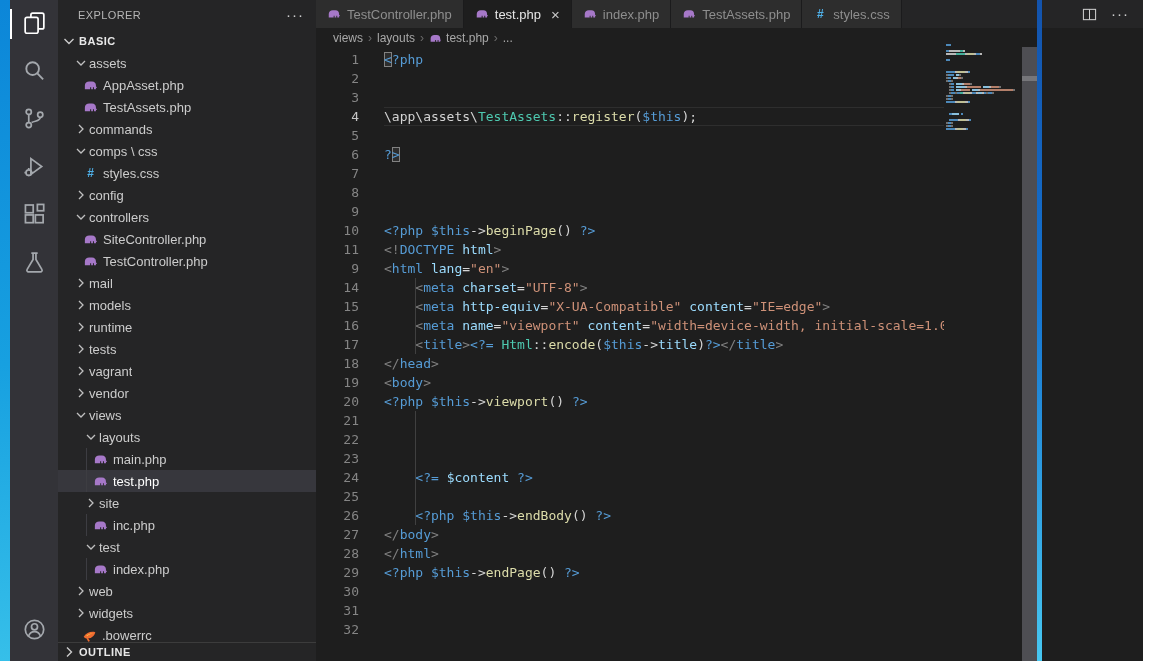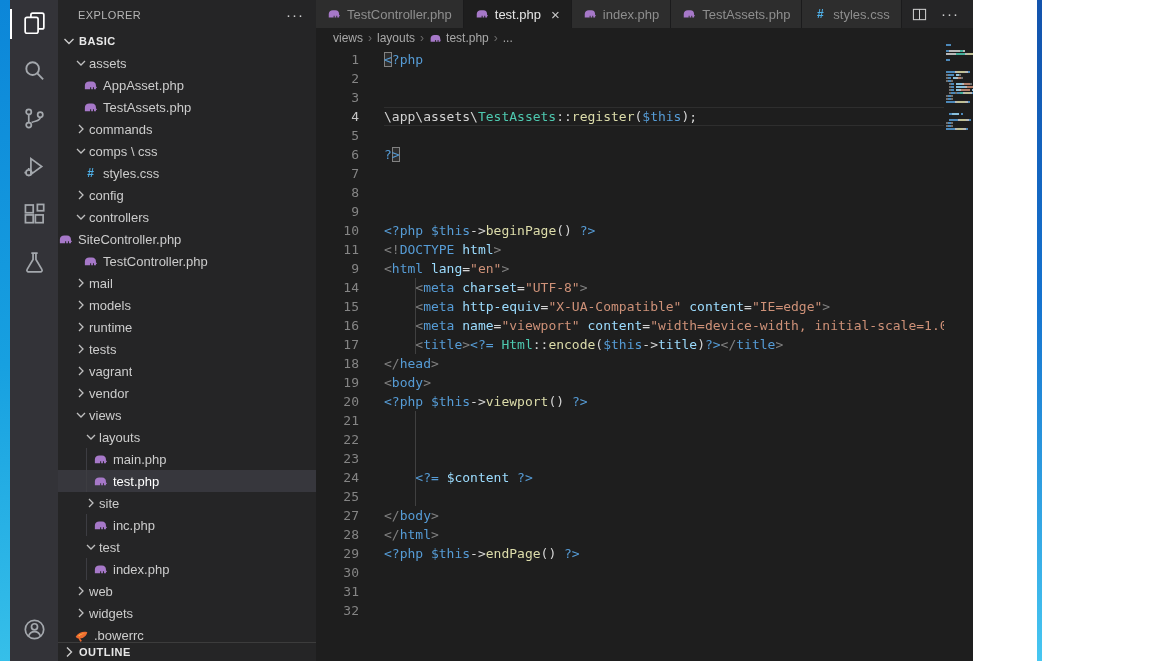--- a/index.html
+++ b/index.html
@@ -5,21 +5,21 @@
   html,body{margin:0;padding:0;background:#ffffff;}
   .screen{position:relative;width:1152px;height:661px;overflow:hidden;
     font-family:"Liberation Sans",sans-serif;background:#ffffff;}
 
   
   .strip{position:absolute;top:0;height:661px;}
   .strip-left{left:0;width:10px;background:linear-gradient(180deg,var(--strip-left-top) 0%,var(--strip-left-mid) 55%,var(--strip-left-bottom) 100%);}
   .strip-right{left:1037px;width:5px;background:linear-gradient(180deg,var(--strip-right-top) 0%,var(--strip-right-mid) 45%,var(--strip-right-bottom) 100%);}
 
   
-  .vscode{position:absolute;left:10px;top:0;width:963px;height:661px;background:var(--editor-bg);display:flex;overflow:hidden;}
+  .vscode{position:absolute;left:10px;top:0;width:1133px;height:661px;background:var(--editor-bg);display:flex;overflow:hidden;}
 
   
   .activitybar{width:48px;flex:none;background:var(--activitybar-bg);display:flex;flex-direction:column;}
   .ab-item{height:48px;flex:none;display:flex;align-items:center;justify-content:center;position:relative;color:var(--icon-fg);cursor:pointer;}
   .ab-item svg{width:23px;height:23px;}
   .ab-item.active{color:var(--icon-active-fg);}
   .ab-item.active::before{content:"";position:absolute;left:0;top:9px;bottom:9px;width:2px;background:var(--indicator);}
   .ab-spacer{flex:1;}
   .ab-bottom{margin-bottom:6px;}
 
@@ -217,21 +217,21 @@
                 <path d="M6 4l4 4-4 4"></path>
               </svg></span>
             <span class="lbl">config</span>
           </div>
           <div class="trow" style="padding-left: 15px;">
             <span class="chev"><svg viewBox="0 0 16 16" fill="none" stroke="currentColor" stroke-width="1.3">
                 <path d="M4 6l4 4 4-4"></path>
               </svg></span>
             <span class="lbl">controllers</span>
           </div>
-          <div class="trow" style="">
+          <div class="trow" style="padding-left: 25px;">
             <span class="ticon icon-php">
               <svg viewBox="0 0 16 16">
                 <path fill="currentColor" d="M2 12V8.1C2 5.3 4 3.8 6.6 3.8h3c2.8 0 4.2 1.8 4.2 4.2v1.1c.7.2 1.1.8 1 1.5l-1-.2V12h-2.1V9.9h-1.1V12H8.7V9.9H7.6V12H2z"></path>
               </svg>
             </span>
             <span class="lbl">SiteController.php</span>
           </div>
           <div class="trow" style="padding-left: 25px;">
             <span class="ticon icon-php">
               <svg viewBox="0 0 16 16">
@@ -341,21 +341,21 @@
                 <path d="M6 4l4 4-4 4"></path>
               </svg></span>
             <span class="lbl">web</span>
           </div>
           <div class="trow" style="padding-left: 15px;">
             <span class="chev"><svg viewBox="0 0 16 16" fill="none" stroke="currentColor" stroke-width="1.3">
                 <path d="M6 4l4 4-4 4"></path>
               </svg></span>
             <span class="lbl">widgets</span>
           </div>
-          <div class="trow" style="padding-left: 16px;">
+          <div class="trow" style="padding-left: 24px;">
             <span class="ticon icon-bower">
               <svg viewBox="0 0 16 16">
                 <path fill="currentColor" d="M1.8 9.2C4.6 4.6 9.8 3.4 14.2 4.4c-.9 3.8-3.8 6.4-7.6 6.6l1.8 2.8-1.7.9-1.9-3.6c-1.6-.4-2.5-1.2-3-1.9z"></path>
                 <path fill="var(--bower-accent)" d="M4.5 8.2c2.2-2 5.2-2.9 8.3-2.6-2.6.3-5.6 1.4-7.3 3.2z"></path>
               </svg>
             </span>
             <span class="lbl">.bowerrc</span>
           </div>
         </div>
       <div class="outline-header">
@@ -531,20 +531,24 @@
                 <span class="ln">23</span>
                 <span class="lc"><span class="cguide"></span></span>
               </div>
               <div class="crow">
                 <span class="ln">24</span>
                 <span class="lc"><span class="cguide"></span><span class="tk-pl">    </span><span class="tk-k">&lt;?= </span><span class="tk-var">$content</span><span class="tk-pl"> </span><span class="tk-k">?&gt;</span></span>
               </div>
               <div class="crow">
                 <span class="ln">25</span>
                 <span class="lc"><span class="cguide"></span></span>
+              </div>
+              <div class="crow">
+                <span class="ln">26</span>
+                <span class="lc"><span class="cguide"></span><span class="tk-pl">    </span><span class="tk-k">&lt;?php </span><span class="tk-k">$this</span><span class="tk-pl">-&gt;</span><span class="tk-fn">endBody</span><span class="tk-pl">() </span><span class="tk-k">?&gt;</span></span>
               </div>
               <div class="crow">
                 <span class="ln">27</span>
                 <span class="lc"><span class="tk-punc">&lt;/</span><span class="tk-tag">body</span><span class="tk-punc">&gt;</span></span>
               </div>
               <div class="crow">
                 <span class="ln">28</span>
                 <span class="lc"><span class="tk-punc">&lt;/</span><span class="tk-tag">html</span><span class="tk-punc">&gt;</span></span>
               </div>
               <div class="crow">

